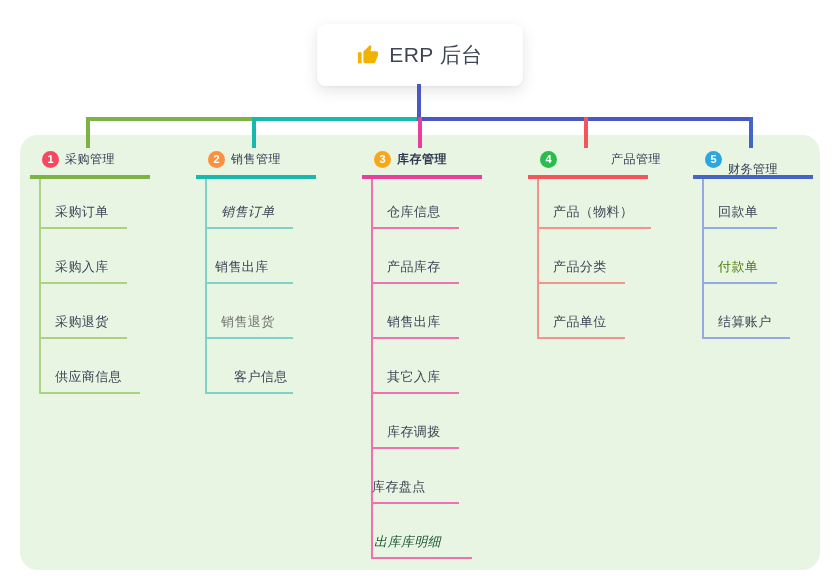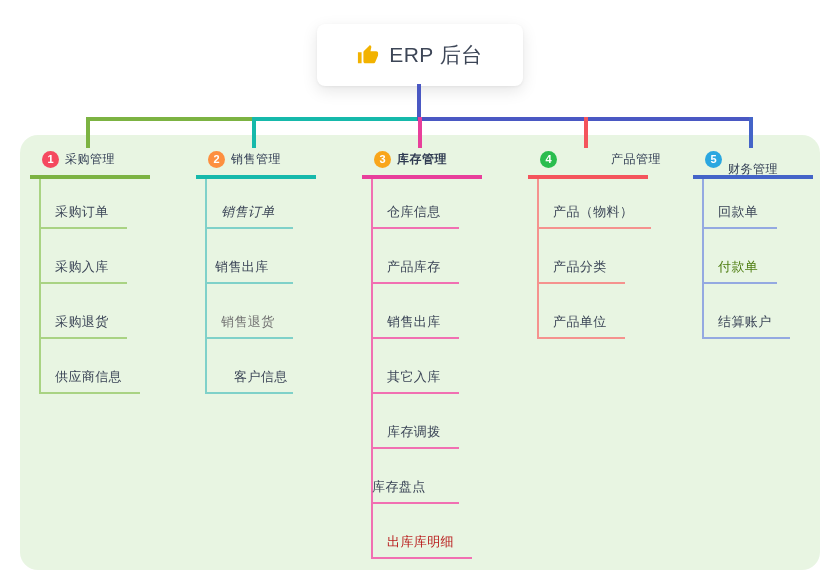--- a/index.html
+++ b/index.html
@@ -103,21 +103,21 @@
         <div class="child-label" style="left: 387px; top: 255px; color: rgb(59, 69, 87);">产品库存</div>
         <div class="hline" style="left: 371px; top: 282px; width: 88px; height: 2px; background: rgb(241, 112, 178);"></div>
         <div class="child-label" style="left: 387px; top: 310px; color: rgb(59, 69, 87);">销售出库</div>
         <div class="hline" style="left: 371px; top: 337px; width: 88px; height: 2px; background: rgb(241, 112, 178);"></div>
         <div class="child-label" style="left: 387px; top: 365px; color: rgb(59, 69, 87);">其它入库</div>
         <div class="hline" style="left: 371px; top: 392px; width: 88px; height: 2px; background: rgb(241, 112, 178);"></div>
         <div class="child-label" style="left: 387px; top: 420px; color: rgb(59, 69, 87); font-family: Liberation Serif, serif;">库存调拨</div>
         <div class="hline" style="left: 371px; top: 447px; width: 88px; height: 2px; background: rgb(241, 112, 178);"></div>
         <div class="child-label" style="left: 372px; top: 475px; color: rgb(59, 69, 87);">库存盘点</div>
         <div class="hline" style="left: 371px; top: 502px; width: 88px; height: 2px; background: rgb(241, 112, 178);"></div>
-        <div class="child-label" style="left: 387px; top: 530px; color: #b91c1c;">出库库明细</div>
+        <div class="child-label" style="left: 374px; top: 530px; color: #14532d; font-style: italic;">出库库明细</div>
         <div class="hline" style="left: 371px; top: 557px; width: 101px; height: 2px; background: rgb(241, 112, 178);"></div>
       </div>
       <div>
         <div class="branch-title" style="left: 540px; top: 147px;">
           <div class="badge" style="background: rgb(42, 189, 78);">4</div>
           <div class="branch-label" style="color: rgb(47, 59, 82); margin-left: 48px;">产品管理</div>
         </div>
         <div class="hline" style="left: 528px; top: 175px; width: 120px; height: 4px; background: rgb(244, 84, 92);"></div>
         <div class="vline" style="left: 537px; top: 179px; width: 2px; height: 160px; background: rgb(245, 146, 142);"></div>
         <div class="child-label" style="left: 553px; top: 200px; color: rgb(59, 69, 87);">产品（物料）</div>

